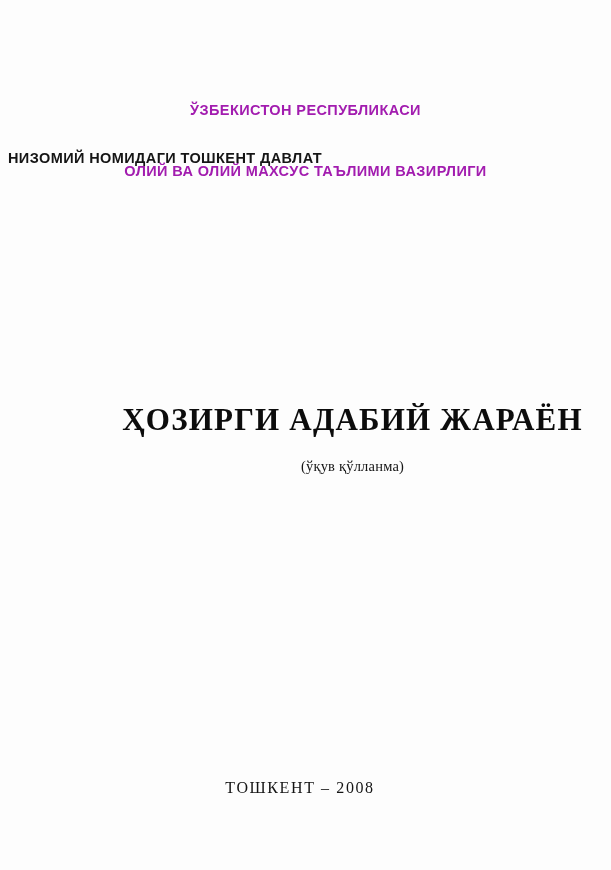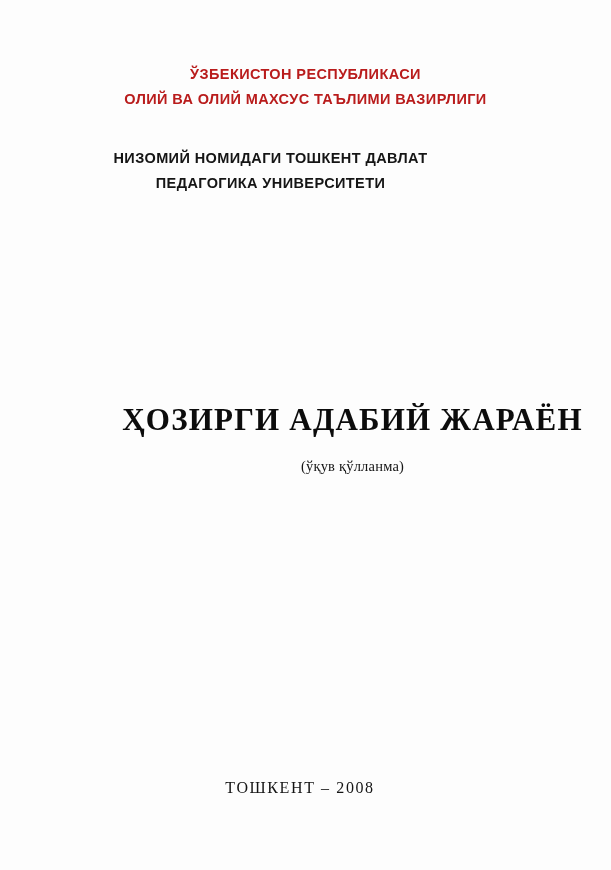--- a/index.html
+++ b/index.html
@@ -27,28 +27,28 @@
     left: 0;
     width: 611px;
     text-align: center;
   }
   .ministry-line {
     font-family: "Liberation Sans", sans-serif;
     font-weight: bold;
     font-size: 14.5px;
     letter-spacing: 0.4px;
     line-height: 25px;
-    color: #b91c1c;
+    color: #a21caf;
+    margin-top: 36px;
   }
   .university-block {
     position: absolute;
     top: 146px;
-    left: 0;
+    left: 8px;
     width: 541px;
-    text-align: center;
   }
   .university-line {
     font-family: "Liberation Sans", sans-serif;
     font-weight: bold;
     font-size: 14.5px;
     letter-spacing: 0.4px;
     line-height: 25px;
     color: #151515;
   }
   .title-block {
@@ -93,21 +93,20 @@
 
 <div class="page">
 
   <div class="ministry-block">
     <div class="ministry-line">ЎЗБЕКИСТОН РЕСПУБЛИКАСИ</div>
     <div class="ministry-line">ОЛИЙ ВА ОЛИЙ МАХСУС ТАЪЛИМИ ВАЗИРЛИГИ</div>
   </div>
 
   <div class="university-block">
     <div class="university-line">НИЗОМИЙ НОМИДАГИ ТОШКЕНТ ДАВЛАТ</div>
-    <div class="university-line">ПЕДАГОГИКА УНИВЕРСИТЕТИ</div>
   </div>
 
   <div class="title-block">
     <div class="main-title">ҲОЗИРГИ АДАБИЙ ЖАРАЁН</div>
     <div class="subtitle">(ўқув қўлланма)</div>
   </div>
 
   <div class="imprint-block">
     <div class="imprint-line">ТОШКЕНТ – 2008</div>
   </div>

